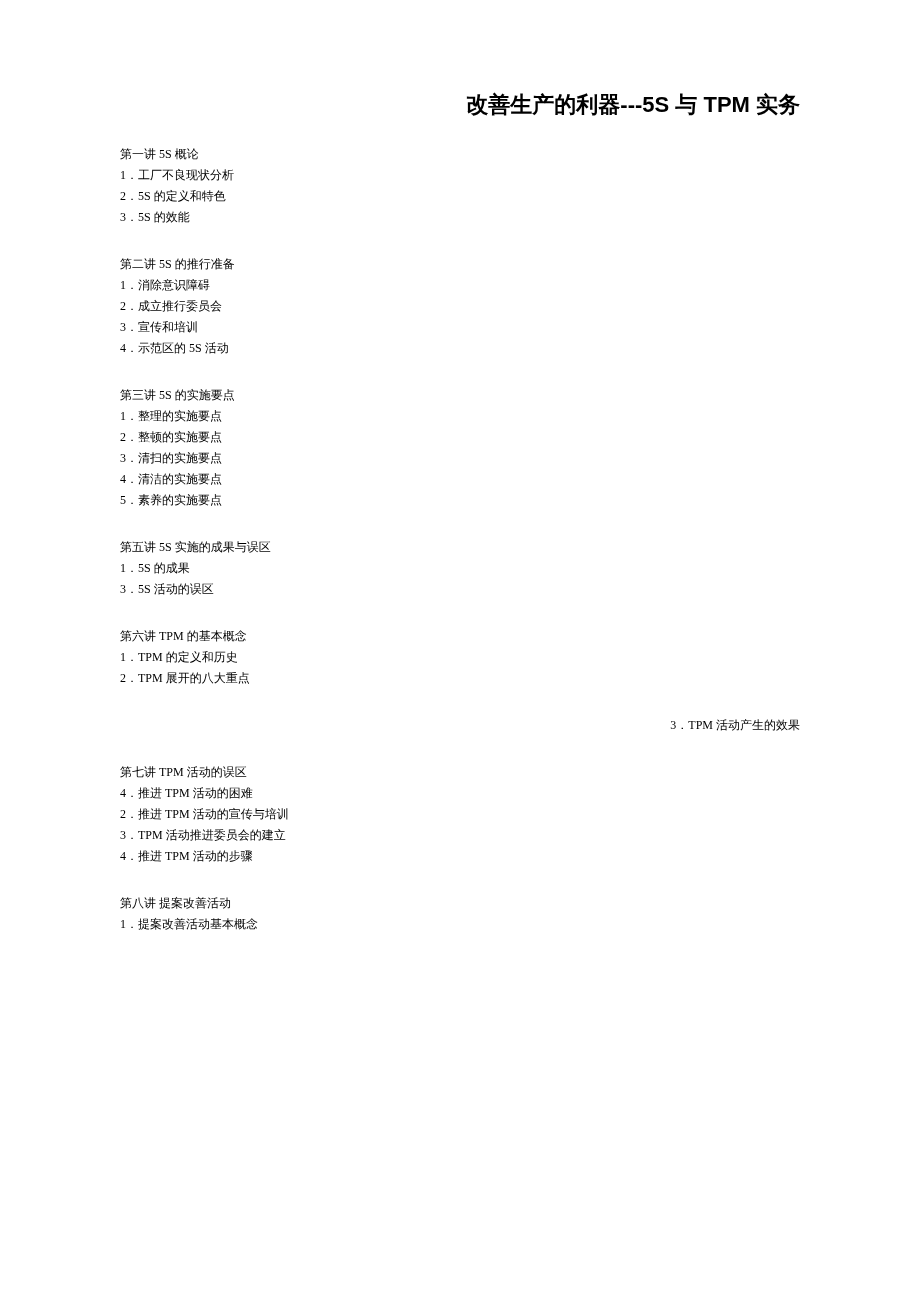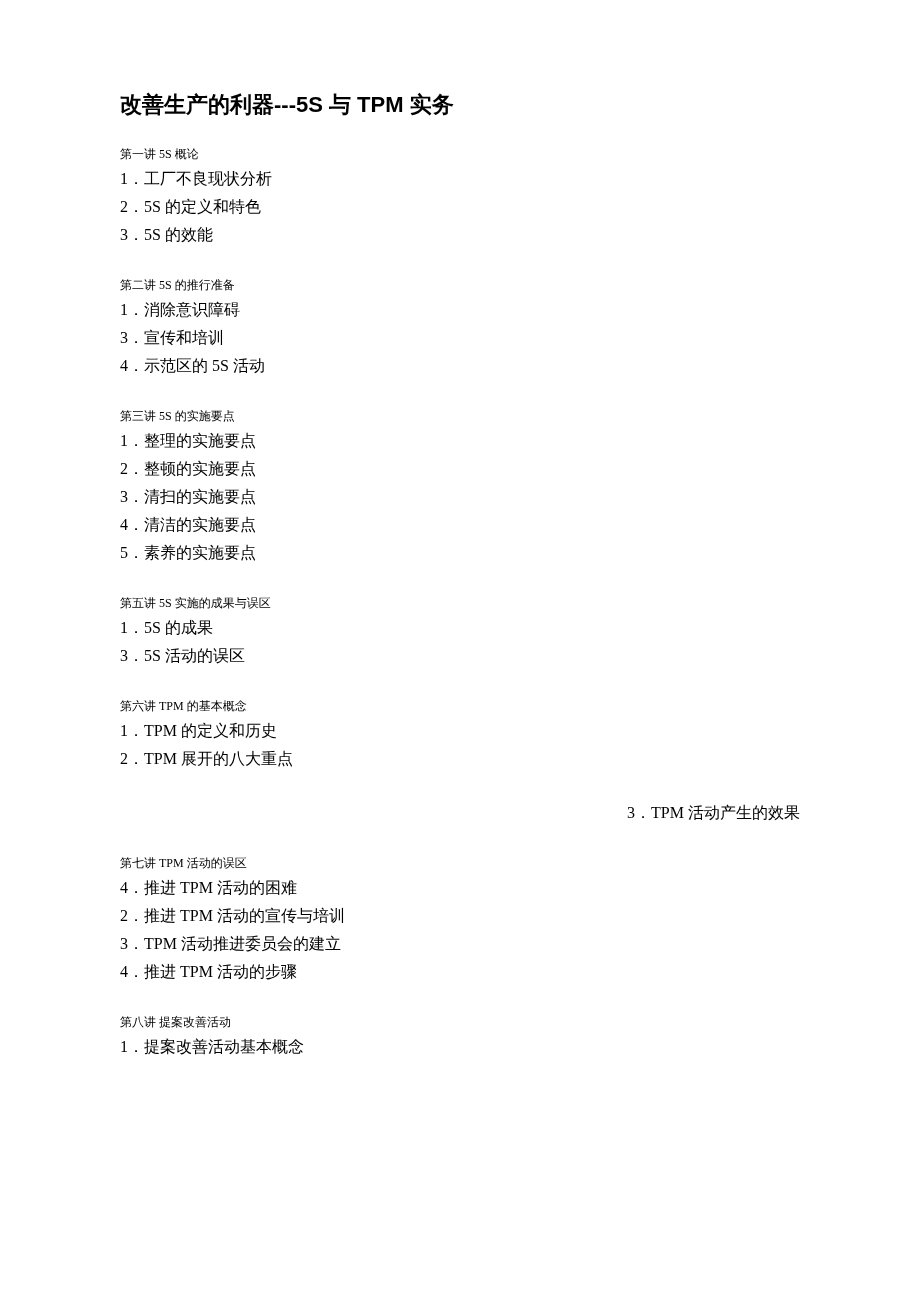--- a/index.html
+++ b/index.html
@@ -9,36 +9,36 @@
     }
     body {
       background: #ffffff;
       font-family: "SimSun", "宋体", serif;
       width: 920px;
       height: 1302px;
       padding: 90px 120px 60px 120px;
       color: #000000;
     }
     .title {
-      text-align: left;
+      text-align: right;
       font-size: 22px;
       font-weight: bold;
       margin-bottom: 24px;
       font-family: "SimSun", "Microsoft YaHei", sans-serif;
     }
     .section {
       margin-bottom: 26px;
       font-size: 16px;
       line-height: 1.75;
     }
     .section-heading {
       font-size: 12px;
     }
     .item {
-      font-size: 16px;
+      font-size: 12px;
     }
     .extra-gap {
       margin-top: 26px;
       text-align: right;
     }
   </style>
 </head>
 <body>
 
 <h1 class="title">改善生产的利器---5S 与 TPM 实务</h1>
@@ -46,20 +46,21 @@
 <div id="content">
     <div class="section">
       <div class="section-heading">第一讲  5S 概论</div>
       <div class="item">1．工厂不良现状分析</div>
       <div class="item">2．5S 的定义和特色</div>
       <div class="item">3．5S 的效能</div>
     </div>
     <div class="section">
       <div class="section-heading">第二讲  5S 的推行准备</div>
       <div class="item">1．消除意识障碍</div>
+      <div class="item">2．成立推行委员会</div>
       <div class="item">3．宣传和培训</div>
       <div class="item">4．示范区的 5S 活动</div>
     </div>
     <div class="section">
       <div class="section-heading">第三讲  5S 的实施要点</div>
       <div class="item">1．整理的实施要点</div>
       <div class="item">2．整顿的实施要点</div>
       <div class="item">3．清扫的实施要点</div>
       <div class="item">4．清洁的实施要点</div>
       <div class="item">5．素养的实施要点</div>

